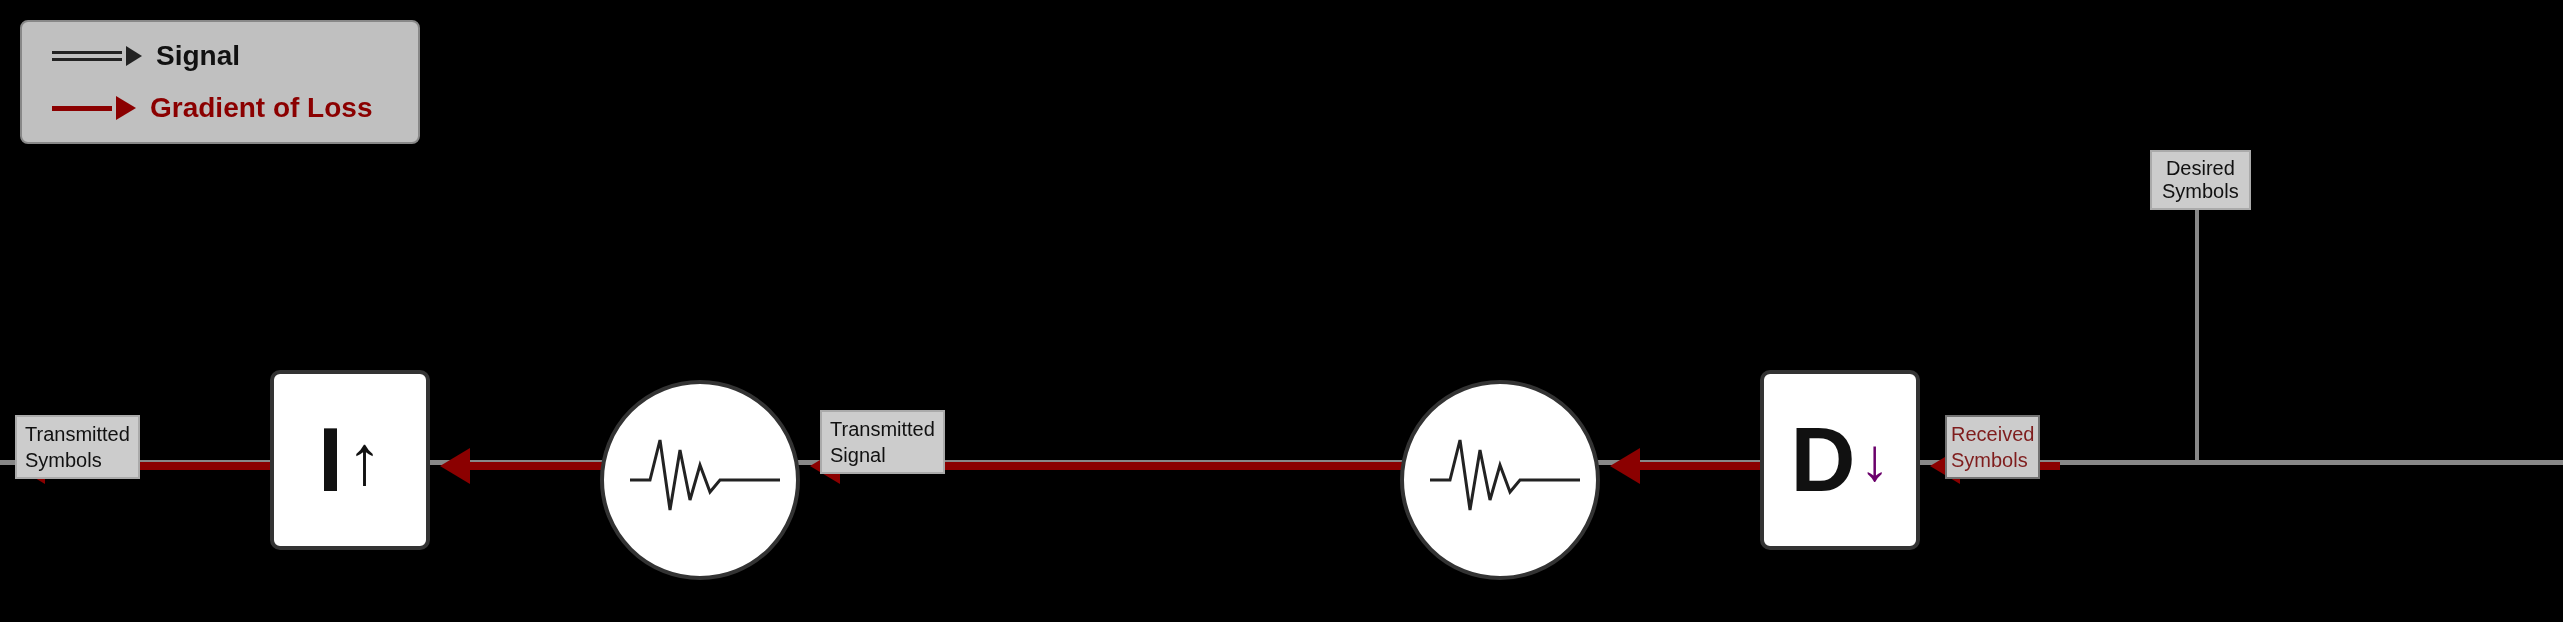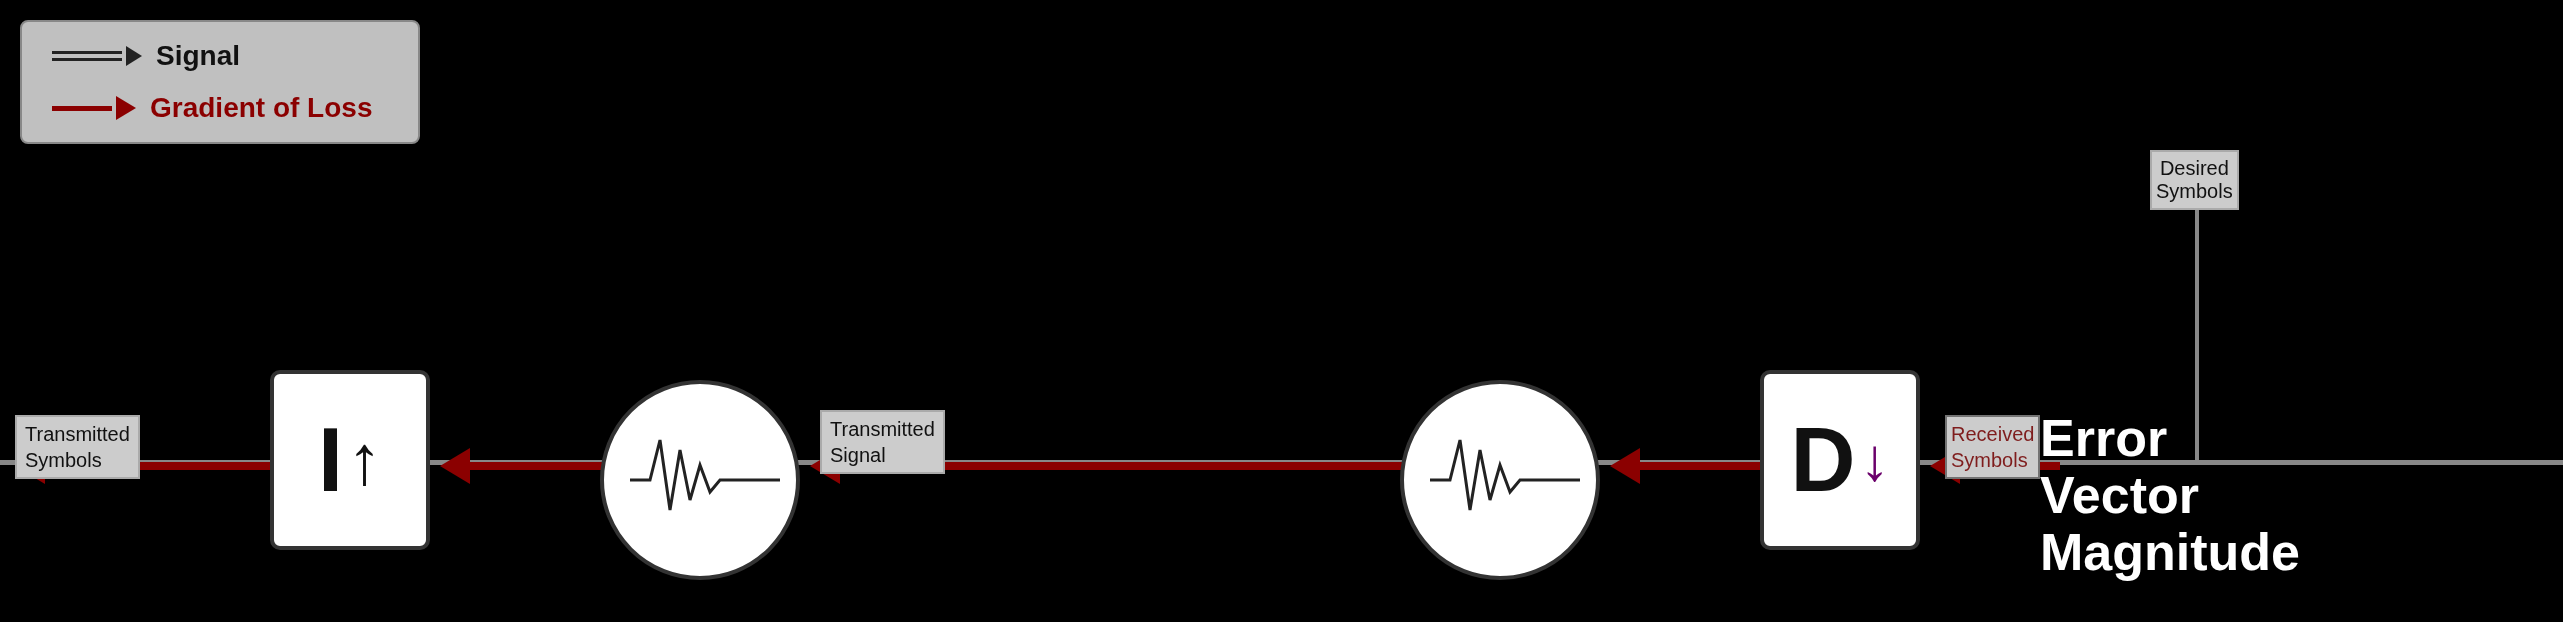--- a/index.html
+++ b/index.html
@@ -200,21 +200,21 @@
 
     
     .desired-box {
       position: absolute;
       top: 150px;
       left: 2150px;
       border: 2px solid #aaa;
       background: #ccc;
       color: #111;
       font-size: 20px;
-      padding: 5px 4px;
+      padding: 5px 10px;
       text-align: center;
     }
 
     
     .v-line-desired {
       position: absolute;
       width: 4px;
       background: #888;
       left: 2195px;
       top: 210px;
@@ -343,23 +343,20 @@
       <polyline points="10,60 30,60 40,20 50,90 60,30 70,80 80,45 90,72 100,60 120,60 140,60 160,60" fill="none" stroke="#222" stroke-width="3"></polyline>
     </svg>
   </div>
 
   <div class="block-circle wave-circle-right">
     <svg class="waveform-svg" viewBox="0 0 160 120">
       <polyline points="10,60 30,60 40,20 50,90 60,30 70,80 80,45 90,72 100,60 120,60 140,60 160,60" fill="none" stroke="#222" stroke-width="3"></polyline>
     </svg>
   </div>
 
-  <div class="evm-label">
-    <span>Error Vector<br>Magnitude</span>
-  </div>
 
   <div class="desired-box">
     <span>Desired<br>Symbols</span>
   </div>
 
   <div class="v-line-desired"></div>
 
   <div class="tx-symbols-label">
     <span>Transmitted<br>Symbols</span>
   </div>

